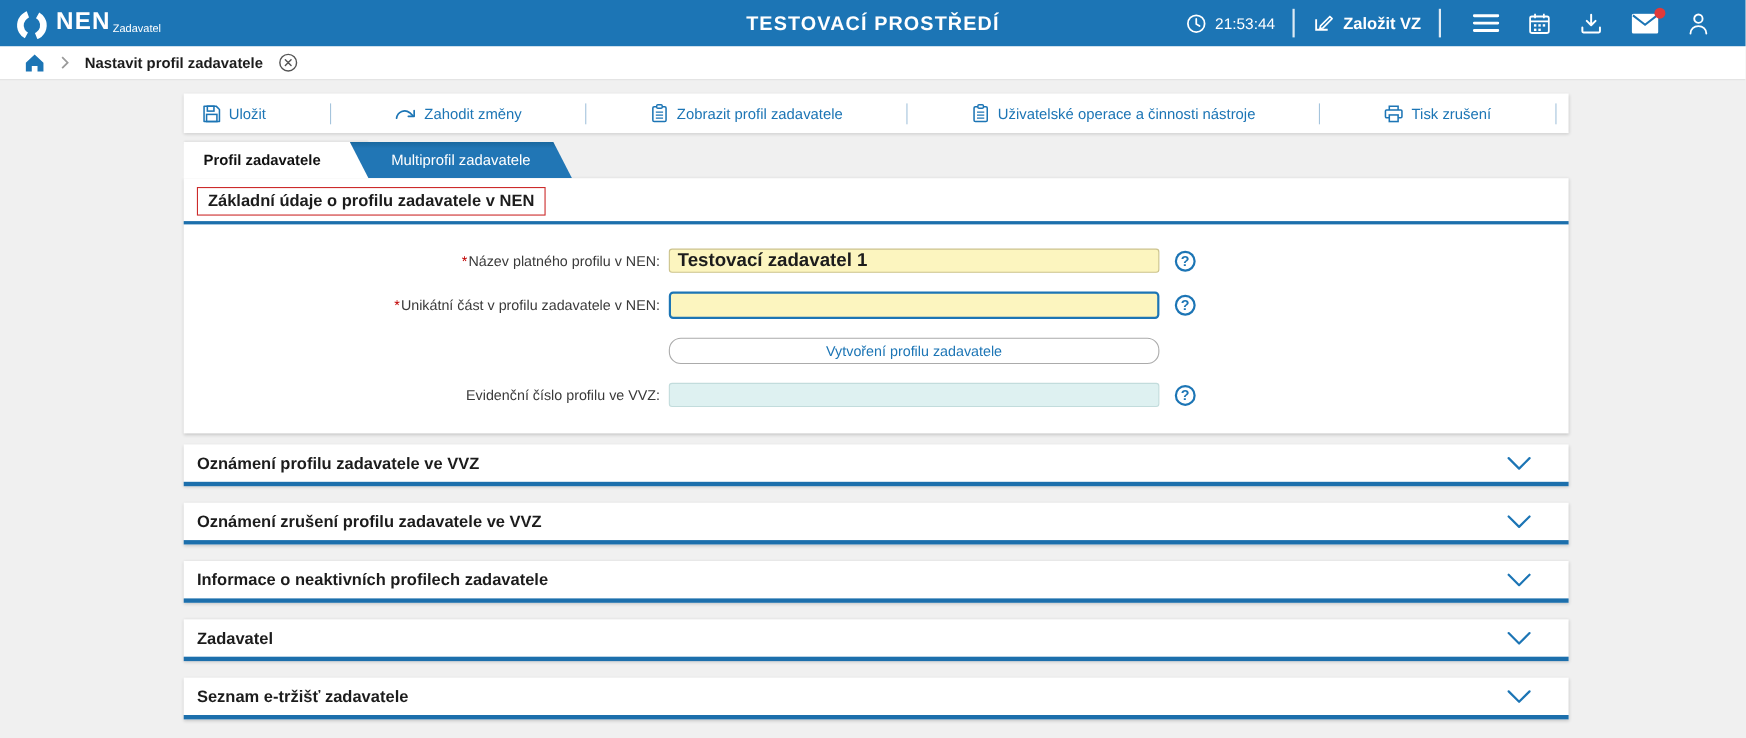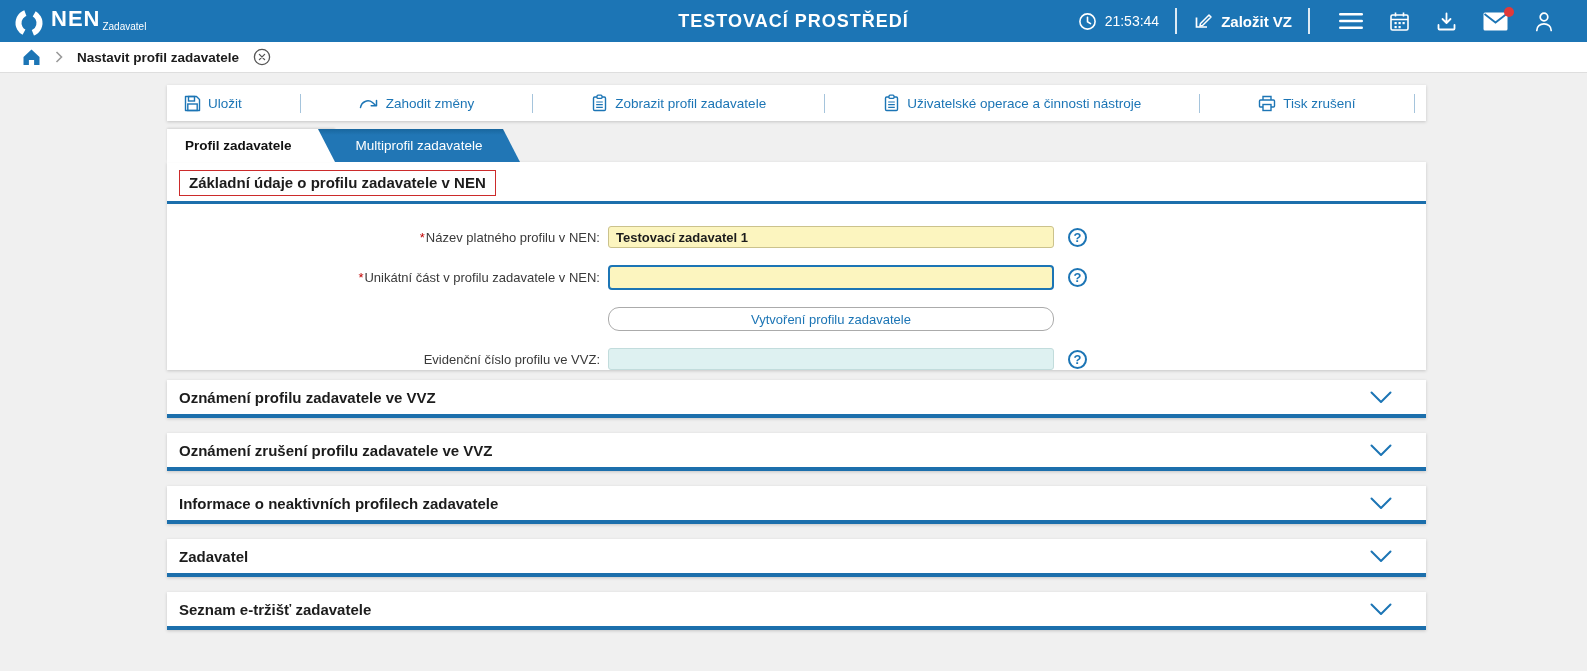--- a/index.html
+++ b/index.html
@@ -41,29 +41,29 @@
   .tabs { position:relative; height:33px; margin-top:8px; }
   .tab-active { position:absolute; left:0; top:0; width:168px; height:33px; background:#fff; z-index:1;
     font-size:13.5px; font-weight:bold; color:#111; line-height:33px; padding-left:18px; cursor:pointer;
     box-shadow:0 -1px 2px rgba(0,0,0,.12); }
   .tab-inactive { position:absolute; left:151px; top:0; width:202px; height:33px; z-index:2; cursor:pointer;
     background:linear-gradient(#19679e 0%, #2176B5 18%); color:#fff; font-size:13.5px; font-weight:normal;
     line-height:33px; text-align:center;
     clip-path:polygon(0 0, calc(100% - 17px) 0, 100% 100%, 17px 100%); }
 
   
-  .main-card { }
+  .main-card { padding-bottom:24px; }
   .sec-head { padding:8px 12px 5px; }
   .sec-title { display:inline-block; font-size:15px; font-weight:bold; color:#1c1c1c; border:1px solid #CC2B2B; padding:3px 9px 4px; }
   .blue-line { height:3px; background:#1C6FAC; }
   .frow { display:flex; align-items:center; margin-top:17px; }
   .frow.first { margin-top:22px; }
   .flabel { width:433px; text-align:right; font-size:13px; color:#3a3a3a; }
   .req { color:#C00000; margin-right:1px; }
-  .inp { width:446px; height:22px; margin-left:8px; padding:0 7px; border-radius:3px; font-family:inherit; font-size:13px; font-weight:bold; color:#1c1c1c; outline:none; }
+  .inp { width:446px; height:22px; margin-left:8px; padding:0 7px; border-radius:3px; font-family:inherit; font-size:17px; font-weight:bold; color:#1c1c1c; outline:none; }
   .inp-yellow { background:#FCF5BF; border:1px solid #CBC28C; }
   .inp-focus  { background:#FCF5BF; border:2px solid #1C75B5; height:25px; border-radius:4px; }
   .inp-cyan   { background:#DEF1F1; border:1px solid #C2DCDC; font-weight:normal; }
   .help { width:19px; height:19px; flex:none; margin-left:14px; border:2px solid #1C75B5; border-radius:50%;
     color:#1C75B5; font-weight:bold; font-size:13px; display:flex; align-items:center; justify-content:center; cursor:pointer; background:#fff; }
   .create-btn { margin-left:441px; width:446px; height:24px; background:#fff; border:1px solid #ABABAB; border-radius:11px;
     color:#1C75B5; font-size:13px; font-family:inherit; cursor:pointer; }
 
   
   .sect { margin-top:15px; height:38px; border-bottom:4px solid #1C6FAC; display:flex; align-items:center;

